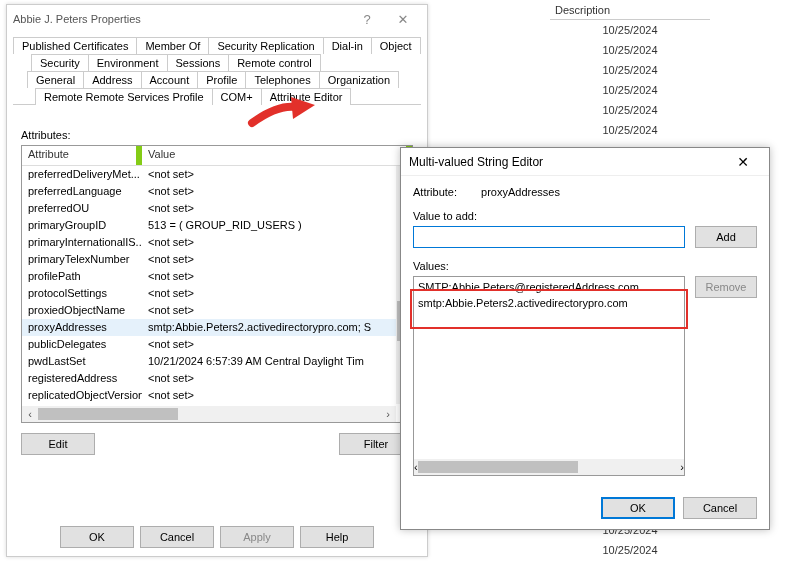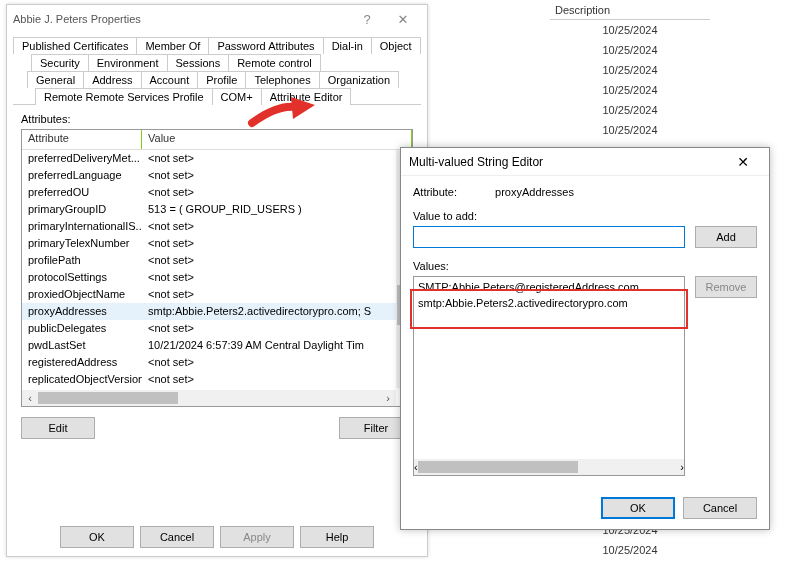--- a/index.html
+++ b/index.html
@@ -95,38 +95,39 @@
     margin-top: -1px;
   }
   .arrow {
     position: absolute;
     left: 240px;
     top: 90px;
     z-index: 5;
   }
   .attr-label {
     padding: 8px 14px 4px 14px;
+    margin-top: 16px;
   }
   
   .listview {
     margin: 0 14px;
     border: 1px solid #999;
     height: 278px;
     position: relative;
     overflow: hidden;
     background: #fff;
   }
   .lv-header {
     display: flex;
     background: #fff;
     border-bottom: 1px solid #ddd;
     height: 20px;
   }
   .lv-header .col {
-    border-right: 1px solid #84cc16;
+    border-right: 6px solid #84cc16;
     padding: 2px 6px;
     color: #333;
   }
   .col-attr { width: 120px; flex: 0 0 120px; }
   .col-val { flex: 1; }
   .lv-body {
     height: 238px;
     overflow: hidden;
   }
   .lv-row {
@@ -228,21 +229,21 @@
   .mv-title {
     height: 28px;
     display: flex;
     align-items: center;
     padding: 0 8px;
     border-bottom: 1px solid #eee;
   }
   .mv-title .t { flex:1; color:#000; font-size:12px;}
   .mv-title .x { width: 36px; text-align: center; font-size:14px;}
   .mv-body { padding: 10px 12px; position: relative; }
-  .mv-row-label { display:flex; gap:38px; margin-bottom:12px; }
+  .mv-row-label { display:flex; gap:24px; margin-bottom:12px; }
   .mv-fieldlabel { margin-bottom:4px; display:block;}
   .mv-input-row { display:flex; gap:10px; align-items:center; margin-bottom:12px;}
   .mv-input {
     flex: 1;
     height: 22px;
     border: 1px solid #0078d7;
     outline: none;
     padding: 0 3px;
   }
   .mv-values-box {
@@ -308,21 +309,21 @@
   <div class="titlebar">
     <span class="title">Abbie J. Peters Properties</span>
     <span class="tbtn">?</span>
     <span class="tbtn">✕</span>
   </div>
 
   <div class="tabs">
     <div class="tab-row row1">
       <div class="tab">Published Certificates</div>
       <div class="tab">Member Of</div>
-      <div class="tab">Password Attributes</div>
+      <div class="tab">Security Replication</div>
       <div class="tab">Dial-in</div>
       <div class="tab">Object</div>
     </div>
     <div class="tab-row row2">
       <div class="tab">Security</div>
       <div class="tab">Environment</div>
       <div class="tab">Sessions</div>
       <div class="tab">Remote control</div>
     </div>
     <div class="tab-row row3">

